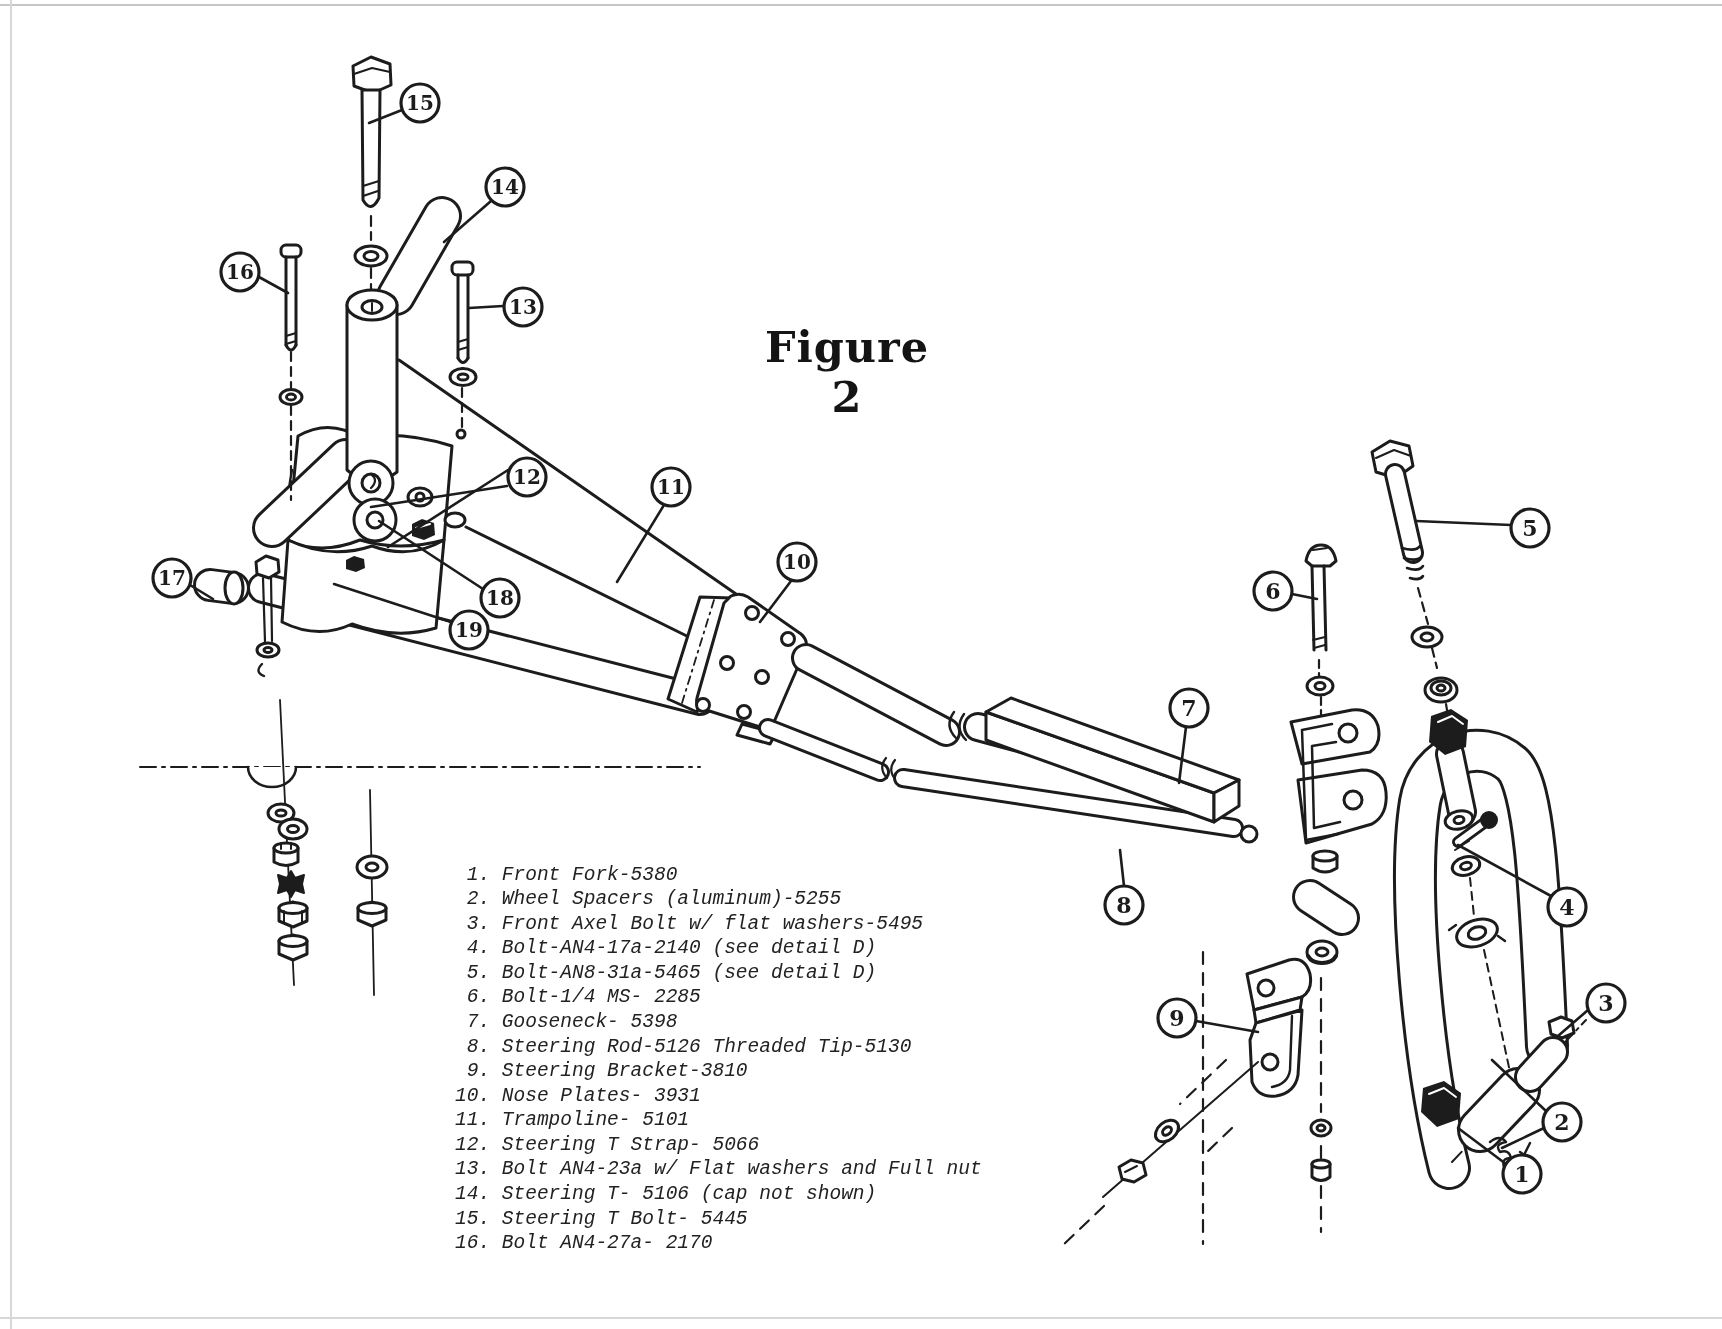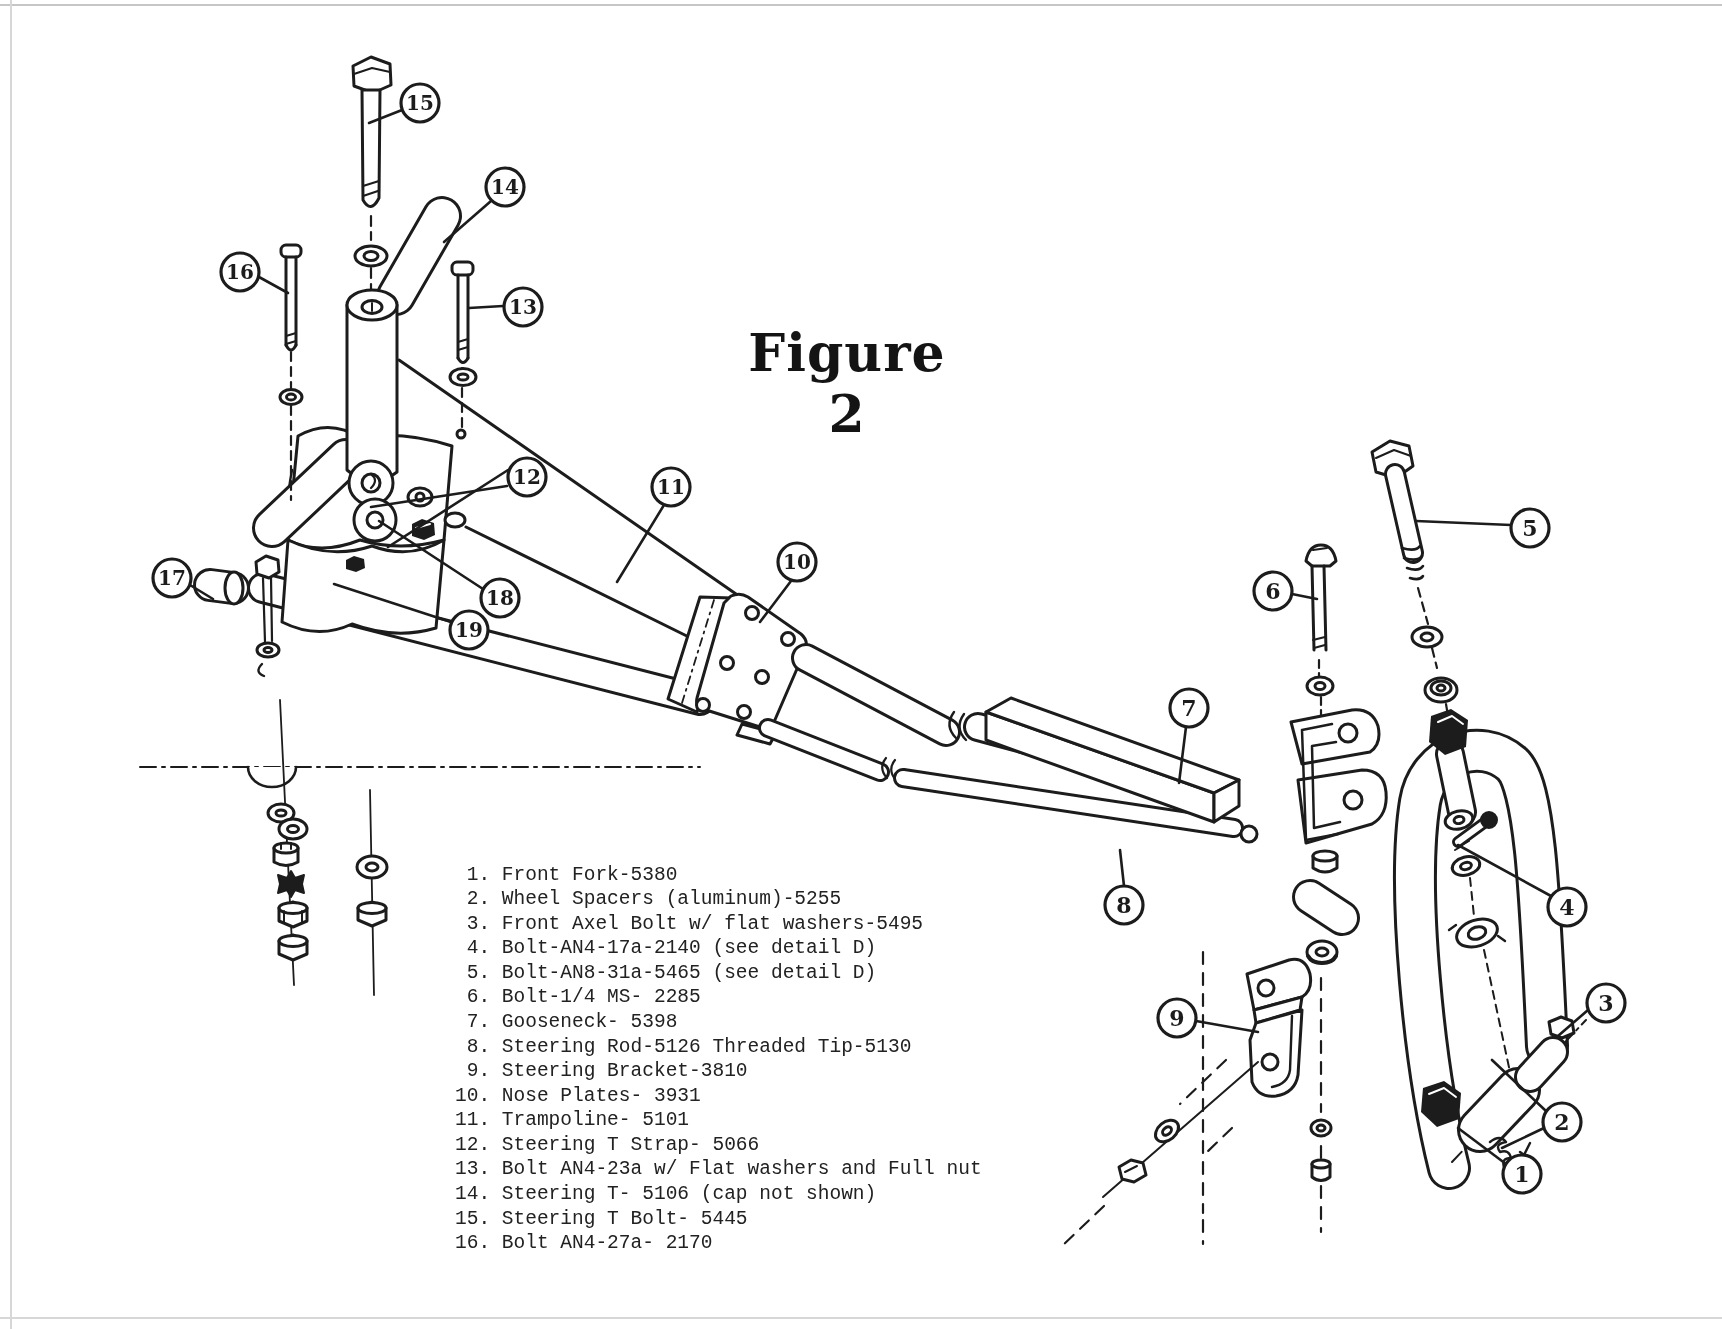--- a/index.html
+++ b/index.html
@@ -5,26 +5,26 @@
   html,body{margin:0;padding:0;background:#e8e8e8;}
   .page{position:relative;width:1722px;height:1329px;background:#ffffff;overflow:hidden;
         font-family:"Liberation Mono","DejaVu Sans Mono",monospace;color:#1c1c1c;}
   .edge{position:absolute;background:#c6c6c6;}
   .edge.top{left:0;top:4px;width:1722px;height:2px;}
   .edge.left{left:10px;top:0;width:2px;height:1329px;background:#d7d7d7;}
   .edge.bottom{left:0;top:1317px;width:1722px;height:2px;background:#d7d7d7;}
   svg.art{position:absolute;left:0;top:0;width:1722px;height:1329px;}
   .figure-title{position:absolute;left:742px;top:322px;width:210px;text-align:center;
         font-family:"DejaVu Serif","Liberation Serif",serif;font-weight:bold;
-        font-size:52px;letter-spacing:1px;color:#141414;}
+        font-size:43px;letter-spacing:1px;color:#141414;}
   .plist{position:absolute;left:455px;top:789px;font-size:19.5px;line-height:24.56px;
         white-space:pre;color:#222;}
   .plist-header{margin-left:7px;letter-spacing:0.5px;}
   .plist-items{margin-top:24.5px;}
-  .plist-row{white-space:pre;}
+  .plist-row{white-space:pre;font-style:italic;}
   .callout-num{font-family:"DejaVu Serif","Liberation Serif",serif;font-weight:bold;}
 </style>
 </head>
 <body>
 
 <div class="page">
 
   <div class="edge top"></div>
   <div class="edge left"></div>
   <div class="edge bottom"></div>

